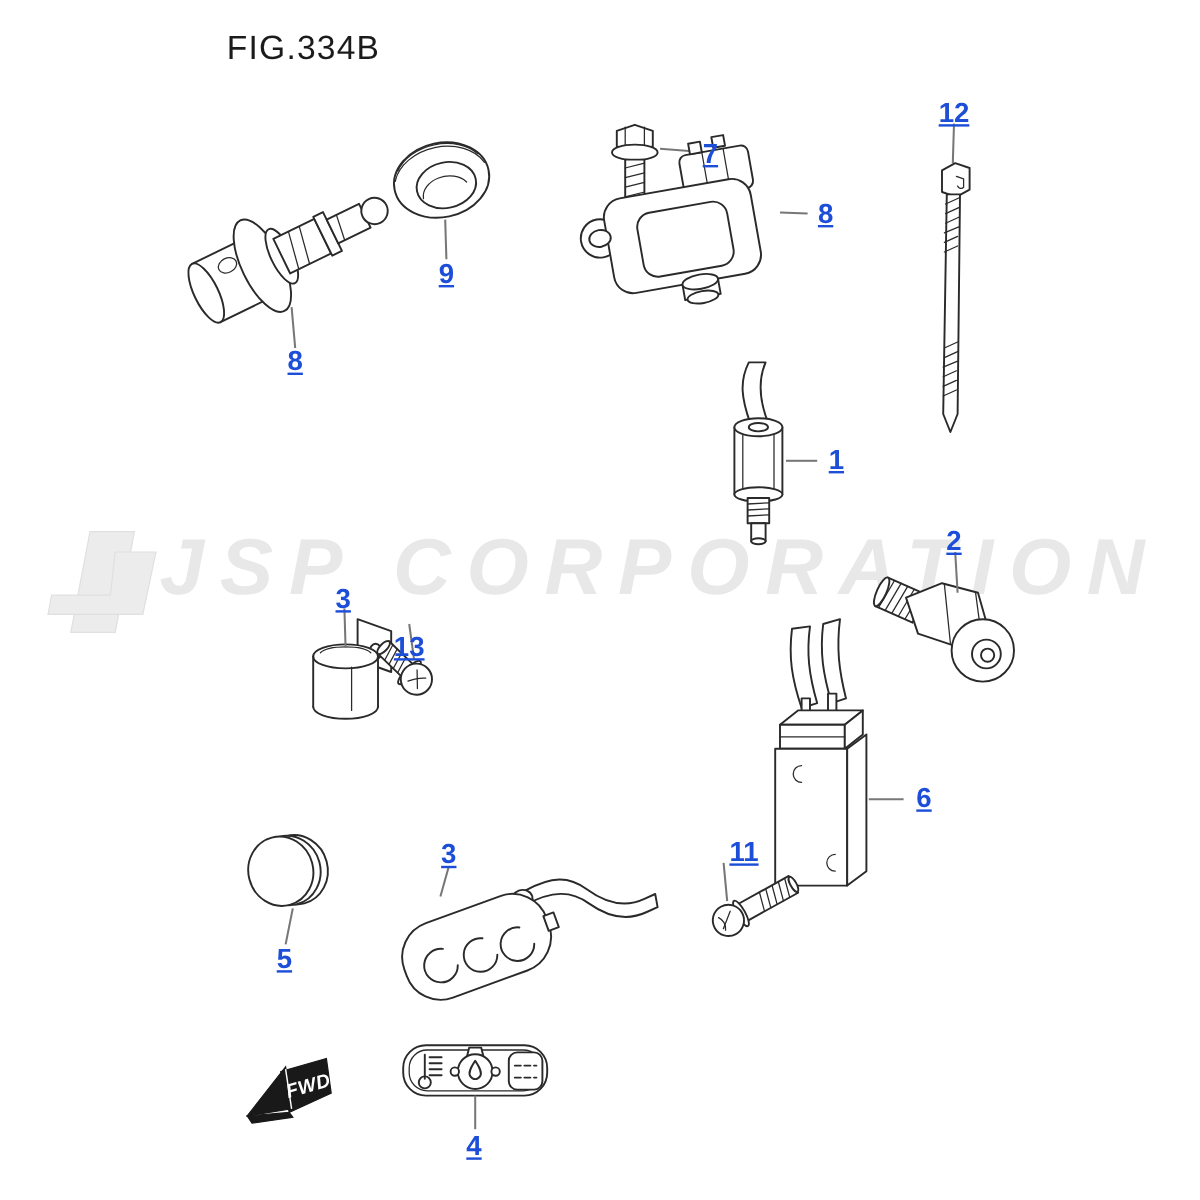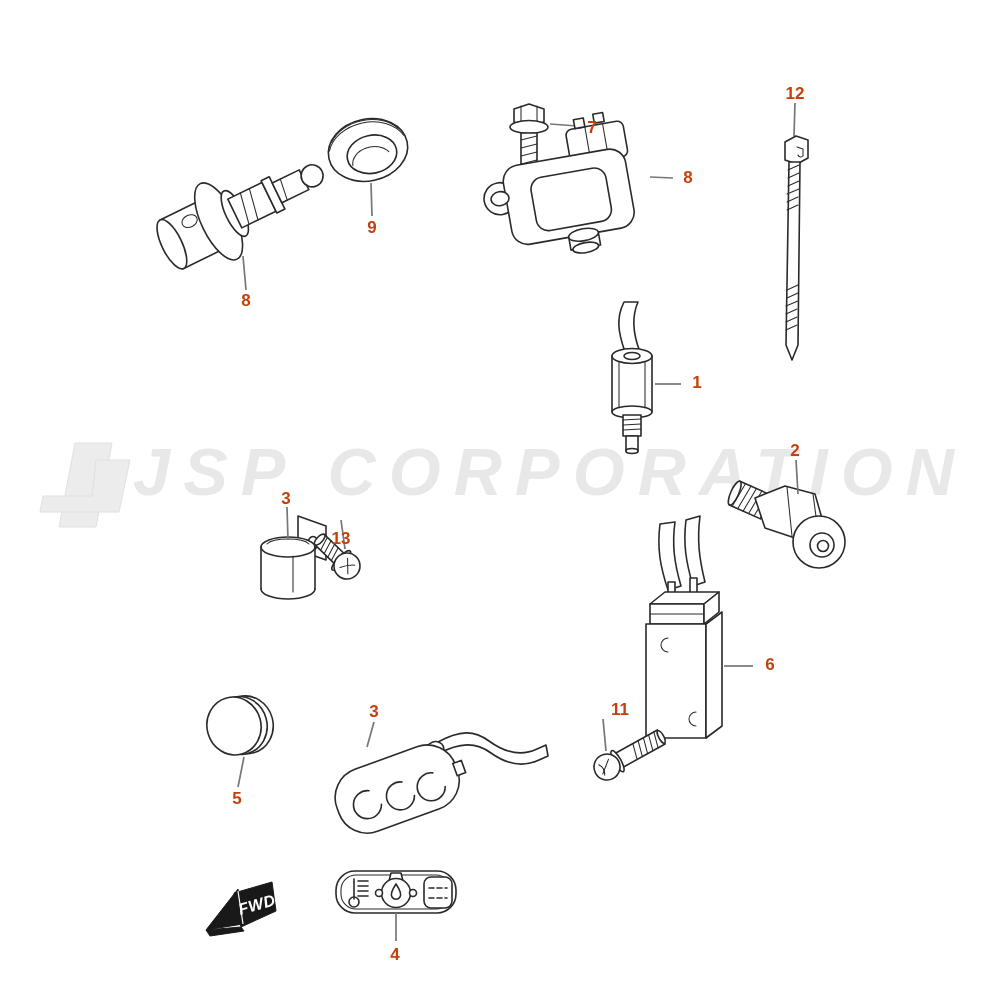--- a/index.html
+++ b/index.html
@@ -19,21 +19,21 @@
   .lead{stroke:#777777;stroke-width:1.7;fill:none;}
   .wm{fill:#ececec;stroke:#e0e0e0;stroke-width:1;}
   .blk{fill:#191919;stroke:#191919;stroke-width:1;}
   .fwdtxt{fill:#ffffff;font-family:"Liberation Sans",sans-serif;font-weight:bold;
           font-style:italic;font-size:16px;letter-spacing:0.5px;}
   
   #fig-title{position:absolute;left:189px;top:24px;z-index:3;font-size:28px;
     font-weight:500;color:#1b1b1b;letter-spacing:1px;}
   
   .plabel{position:absolute;z-index:3;transform:translate(-50%,-50%);
-    font-size:17px;font-weight:bold;color:#c2410c;}
+    font-size:23px;font-weight:bold;color:#1d4ed8;text-decoration:underline;}
 </style>
 </head>
 <body>
 
 <div id="page">
 
   <div id="watermark">JSP CORPORATION</div>
 
   <svg id="art" width="1000" height="1000" viewBox="0 0 1000 1000">
 
@@ -261,20 +261,21 @@
 
     <g>
       <polygon class="blk" points="238,889 206,930 243,924"></polygon>
       <polygon class="blk" points="234,893 272,882 276,911 241,927"></polygon>
       <path d="M 206 930 L 210 936 L 244 931 L 241 927 Z" class="blk"></path>
       <line x1="238" y1="891" x2="243" y2="924" stroke="#ffffff" stroke-width="1.2"></line>
       <text class="fwdtxt" x="257" y="910" text-anchor="middle" transform="rotate(-16,257,905)">FWD</text>
     </g>
   </svg>
 
+  <div id="fig-title">FIG.334B</div>
 
   <div class="plabel" style="left:697px;top:383px">1</div>
   <div class="plabel" style="left:795px;top:451px">2</div>
   <div class="plabel" style="left:374px;top:712px">3</div>
   <div class="plabel" style="left:395px;top:955px">4</div>
   <div class="plabel" style="left:237px;top:799px">5</div>
   <div class="plabel" style="left:770px;top:665px">6</div>
   <div class="plabel" style="left:592px;top:128px">7</div>
   <div class="plabel" style="left:246px;top:301px">8</div>
   <div class="plabel" style="left:372px;top:228px">9</div>

